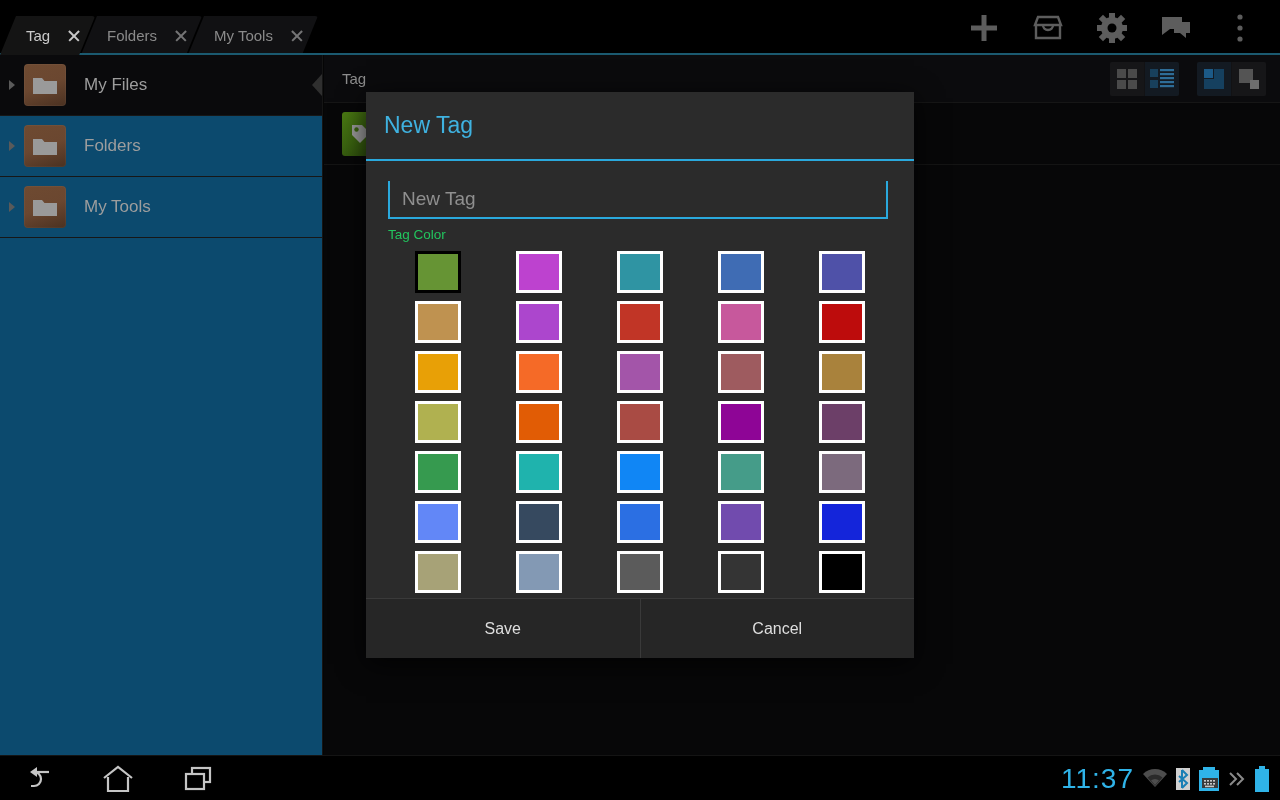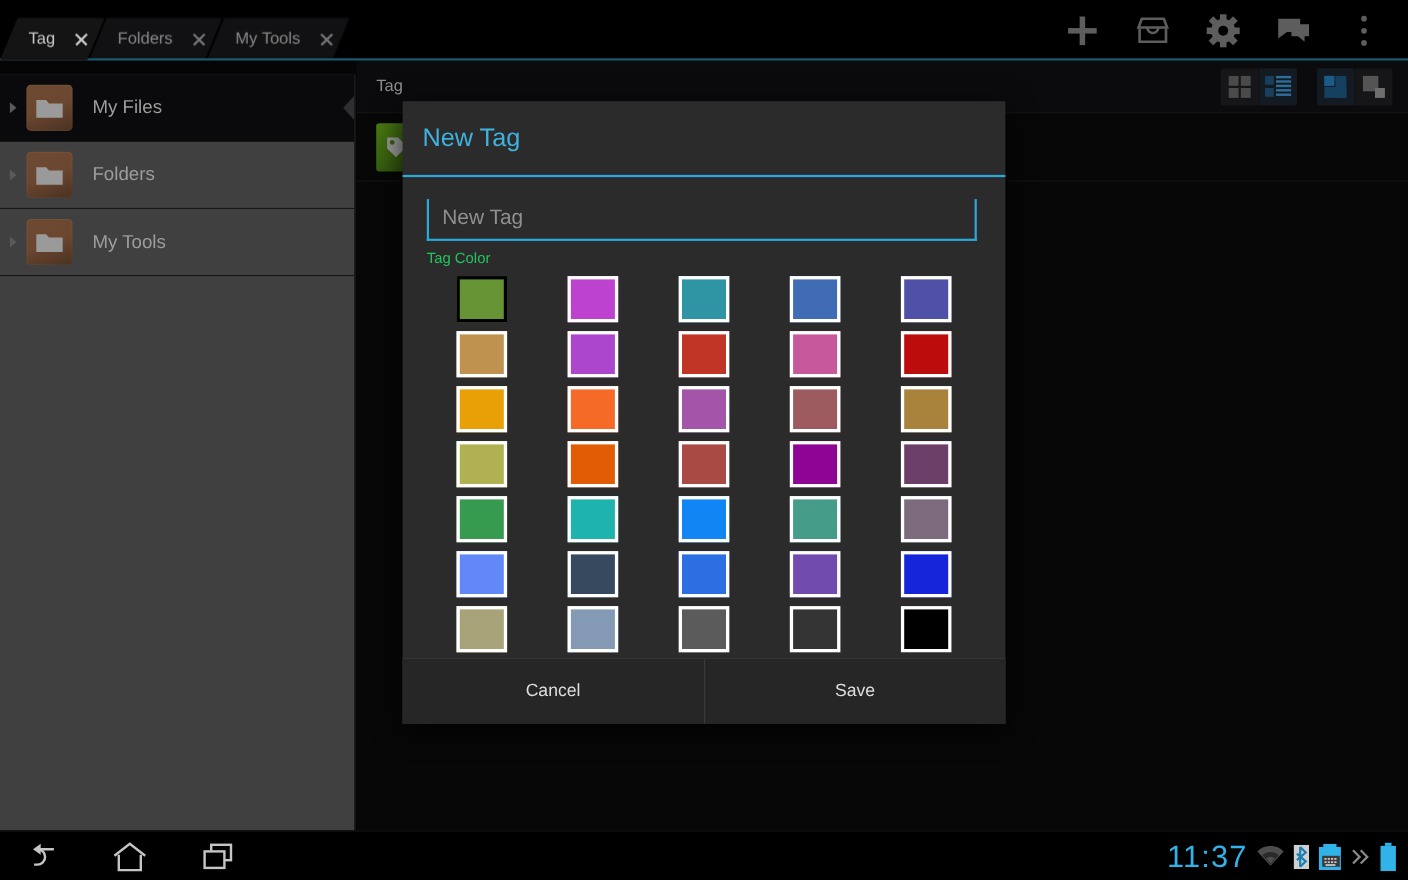--- a/index.html
+++ b/index.html
@@ -58,22 +58,22 @@
   }
   .ab-icon {
     width: 64px; height: 55px;
     display: flex; align-items: center; justify-content: center;
     color: #5d5d5d;
   }
   .ab-icon svg { display: block; }
 
   
   .sidebar {
-    position: absolute; left: 0; top: 68px; width: 323px; bottom: 45px;
-    background: #404040;
+    position: absolute; left: 0; top: 55px; width: 323px; bottom: 45px;
+    background: #0c4a6e;
     border-right: 1px solid #151515;
   }
   .side-item {
     position: relative;
     height: 61px;
     display: flex; align-items: center;
     border-bottom: 1px solid #171717;
   }
   .side-item.selected { background: #0a0a0c; }
   .side-arrow {
@@ -489,22 +489,22 @@
           </div>
           <div class="swatch-cell">
             <div class="swatch" style="background: rgb(52, 52, 52);"></div>
           </div>
           <div class="swatch-cell">
             <div class="swatch" style="background: rgb(0, 0, 0);"></div>
           </div>
         </div>
     </div>
     <div class="dlg-actions">
+      <div class="dlg-btn">Save</div>
       <div class="dlg-btn">Cancel</div>
-      <div class="dlg-btn">Save</div>
     </div>
   </div>
 
   <div class="navbar">
     <div class="nav-left">
       <div class="nav-btn">
         <svg width="30" height="26" viewBox="0 0 30 26">
           <path d="M26 6 H11" fill="none" stroke="#c5c5c5" stroke-width="2.2"></path>
           <path d="M11 6 a7 7 0 1 1 0 14 H8" fill="none" stroke="#c5c5c5" stroke-width="2.2"></path>
           <path d="M14 1 L7 6 L14 11 Z" fill="#c5c5c5"></path>

